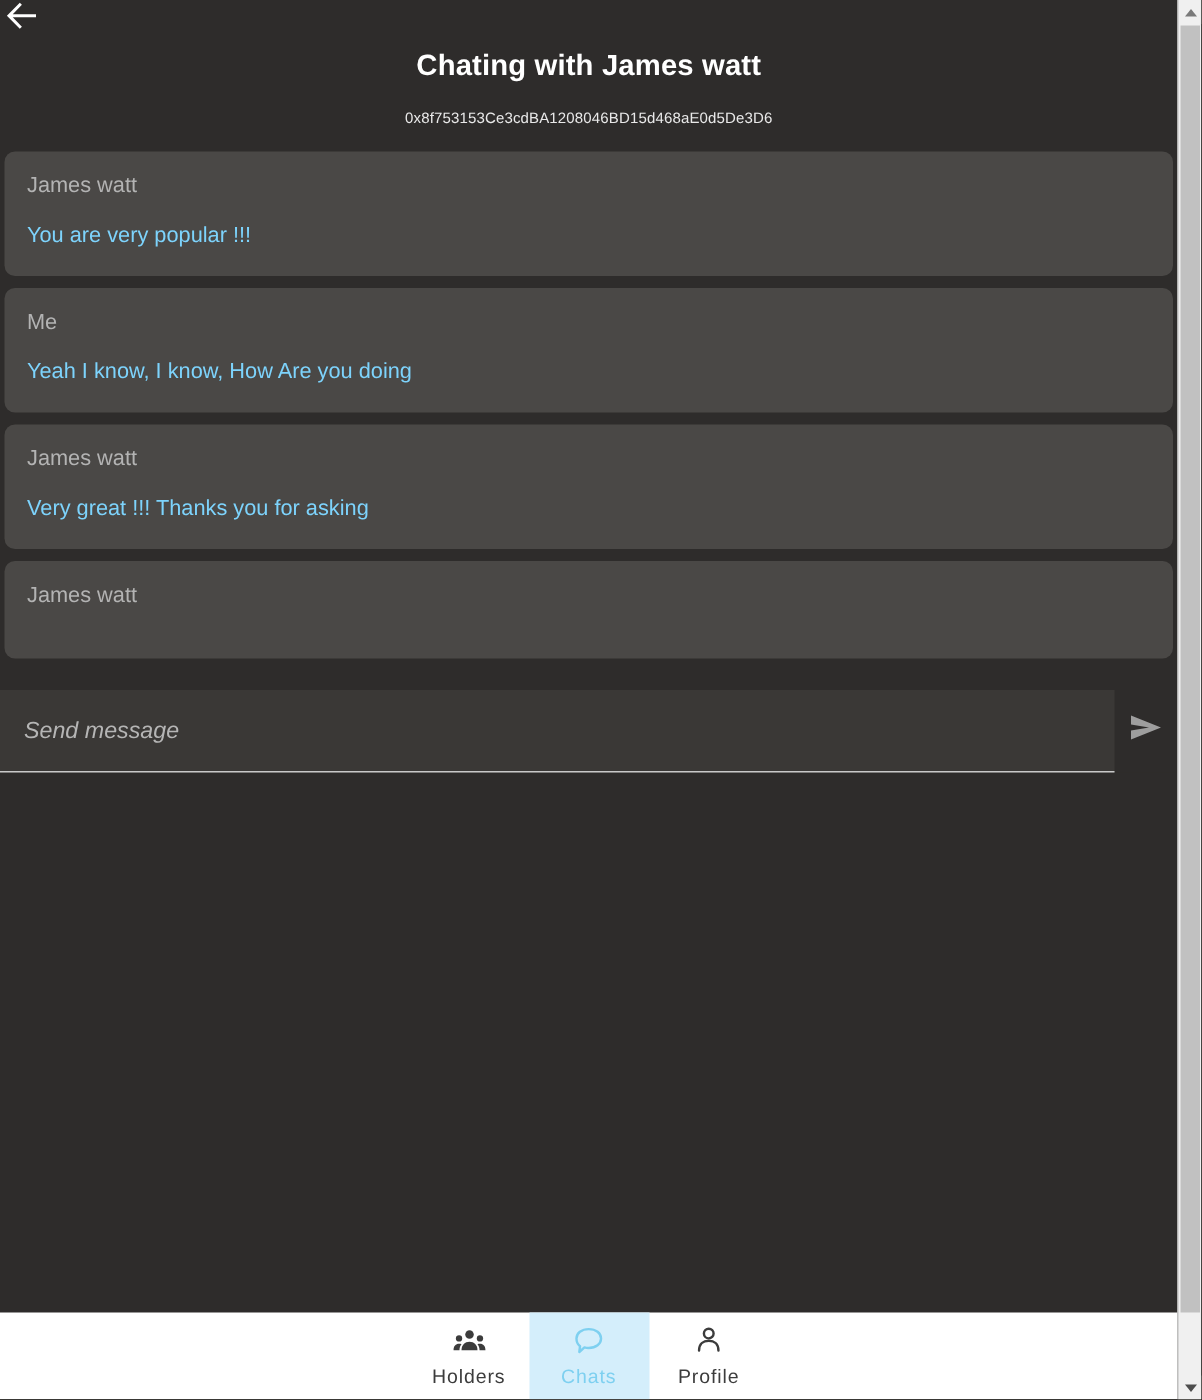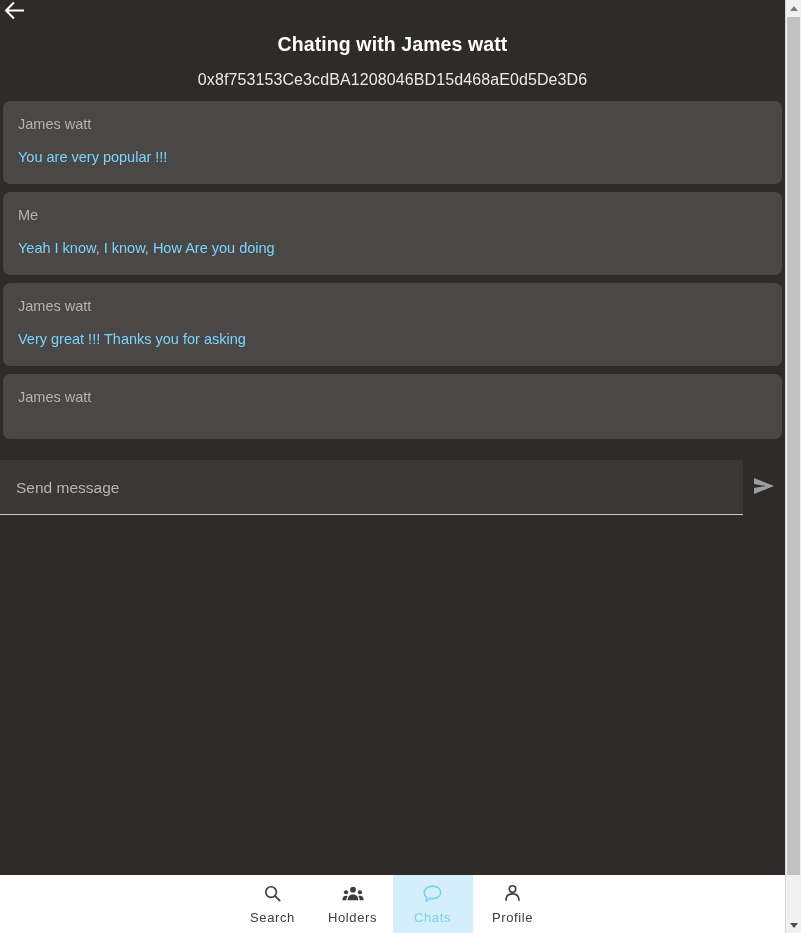--- a/index.html
+++ b/index.html
@@ -51,21 +51,21 @@
   .chat-title {
     color: #ffffff;
     font-size: 19.5px;
     font-weight: bold;
     line-height: 24px;
     margin: 0;
     letter-spacing: 0.1px;
   }
   .chat-address {
     color: #e9e9e9;
-    font-size: 16px;
+    font-size: 10px;
     line-height: 16px;
     margin-top: 16px;
     font-weight: normal;
     letter-spacing: 0.1px;
   }
 
   
   .messages {
     margin-top: 13px;
     padding: 0 3px;
@@ -108,20 +108,21 @@
   .composer-input {
     width: 100%;
     height: 100%;
     border: 0;
     outline: none;
     background: transparent;
     color: #fef9c3;
     font-family: "Liberation Sans", sans-serif;
     font-size: 15.5px;
     padding: 0 16px;
+    font-style: italic;
   }
   .composer-input::placeholder {
     color: #b5b5b5;
     opacity: 1;
   }
   .composer-underline {
     position: absolute;
     left: 0;
     bottom: 0;
     width: 100%;
@@ -267,29 +268,20 @@
         <span>
           <svg width="26" height="22" viewBox="0 0 26 22">
             <path d="M3 3 L23 11 L3 19 L3 13 L15 11 L3 9 Z" fill="#9e9e9e"></path>
           </svg>
         </span>
       </div>
     </div>
 
     <div class="bottom-nav">
 
-      <div class="nav-item">
-        <span class="nav-icon">
-          <svg width="19" height="19" viewBox="0 0 20 20">
-            <circle cx="8.5" cy="8.5" r="5.6" fill="none" stroke="currentColor" stroke-width="1.7"></circle>
-            <line x1="12.6" y1="12.6" x2="17.5" y2="17.5" stroke="currentColor" stroke-width="1.9" stroke-linecap="round"></line>
-          </svg>
-        </span>
-        <span class="nav-label">Search</span>
-      </div>
 
       <div class="nav-item">
         <span class="nav-icon">
           <svg width="22" height="18" viewBox="0 0 24 18">
             <circle cx="12" cy="4.3" r="3.1" fill="currentColor"></circle>
             <path d="M6.2 15.8 C6.2 11.8 8.7 9.6 12 9.6 C15.3 9.6 17.8 11.8 17.8 15.8 Z" fill="currentColor"></path>
             <circle cx="4.4" cy="7.1" r="2.3" fill="currentColor"></circle>
             <path d="M0.4 15.8 C0.4 12.6 2 11 4.4 11 C5.1 11 5.7 11.1 6.2 11.4 C5.2 12.5 4.7 14 4.7 15.8 Z" fill="currentColor"></path>
             <circle cx="19.6" cy="7.1" r="2.3" fill="currentColor"></circle>
             <path d="M23.6 15.8 C23.6 12.6 22 11 19.6 11 C18.9 11 18.3 11.1 17.8 11.4 C18.8 12.5 19.3 14 19.3 15.8 Z" fill="currentColor"></path>

